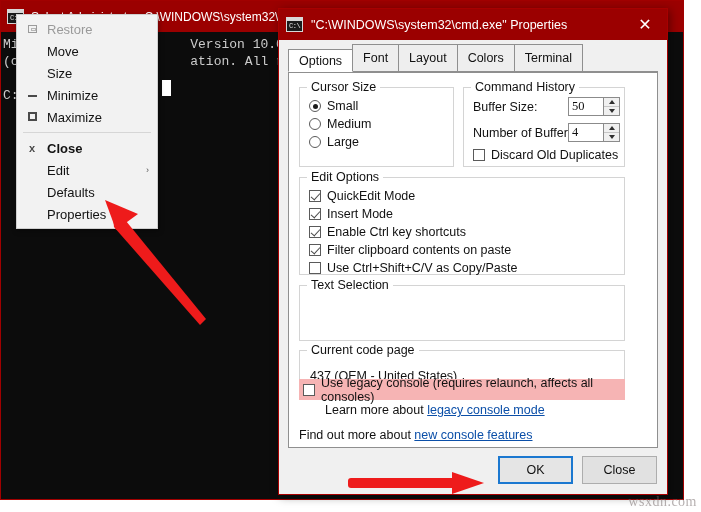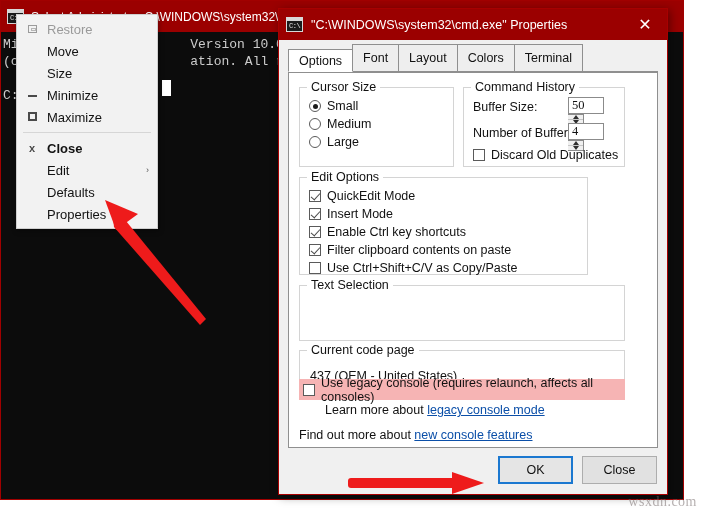--- a/index.html
+++ b/index.html
@@ -321,21 +321,20 @@
     border: solid #4a4a4a;
     border-width: 0 1.6px 1.6px 0;
     transform: rotate(42deg);
   }
 
   .spin-wrap {
     position: absolute;
     display: flex;
     align-items: stretch;
     height: 19px;
-    flex-direction: column;
   }
   .spin-field {
     width: 36px;
     border: 1px solid #8b8b8b;
     background: #fff;
     font-size: 12.5px;
     color: #111;
     padding-left: 3px;
     box-sizing: border-box;
     display: flex;
@@ -611,21 +610,21 @@
                 </div>
             </div>
           </div>
 
           <div class="check-row" style="position:absolute; left:9px; top:58px;">
             <span class="cbox"></span>
             <span>Discard Old Duplicates</span>
           </div>
         </div>
 
-        <div class="group" style="left:10px; top:104px; width:289px; height:98px;">
+        <div class="group" style="left:10px; top:104px; width:326px; height:98px;">
           <span class="legend">Edit Options</span>
           <div style="position:absolute; left:9px; top:9px;">
             <div class="check-row">
               <span class="cbox checked"></span>
               <span>QuickEdit Mode</span>
             </div>
             <div class="check-row">
               <span class="cbox checked"></span>
               <span>Insert Mode</span>
             </div>

